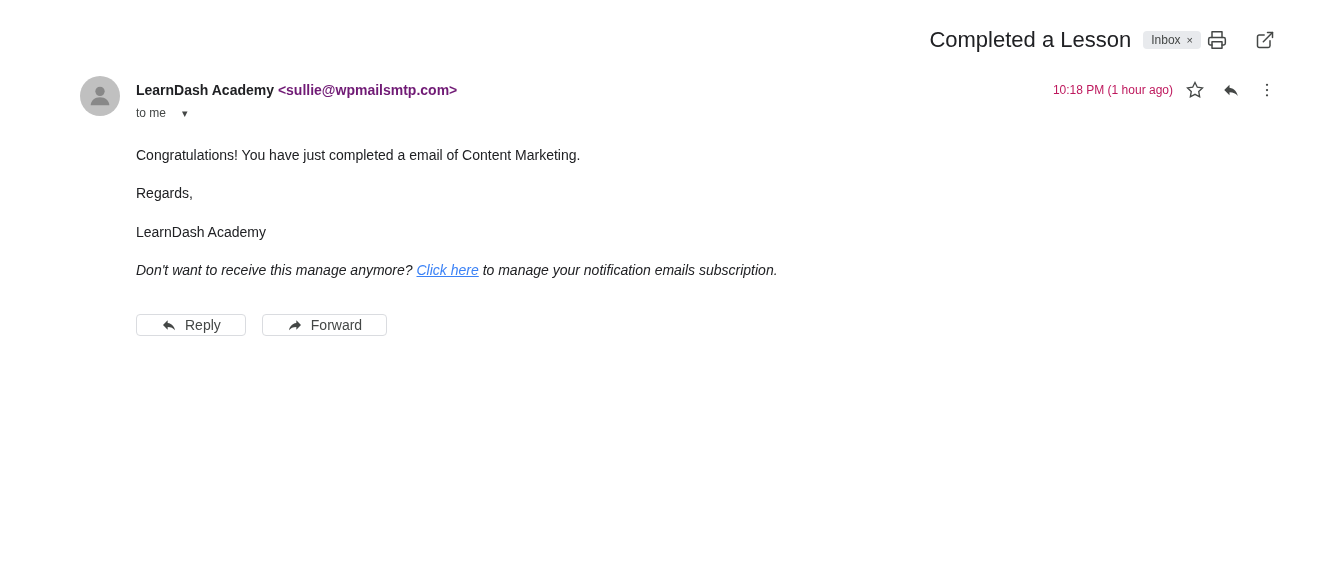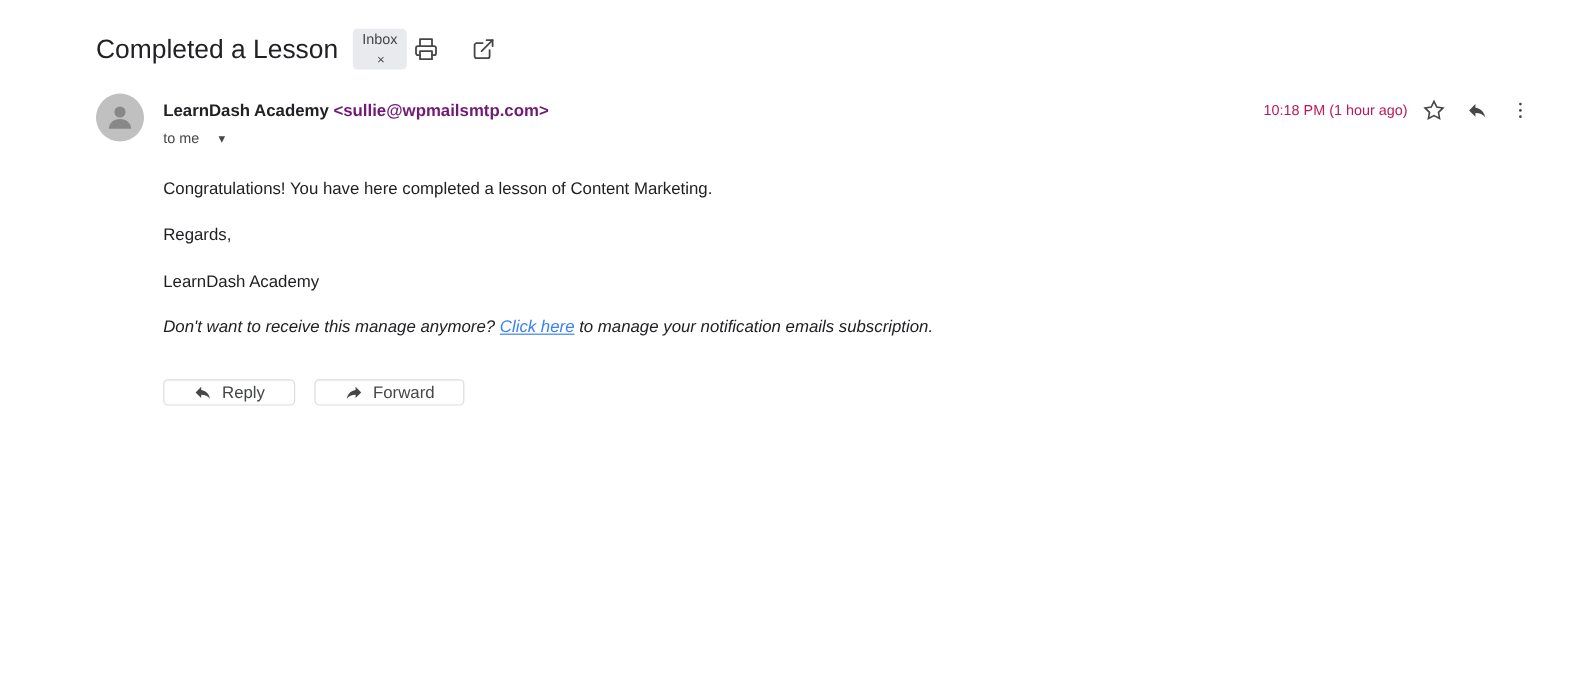--- a/index.html
+++ b/index.html
@@ -14,21 +14,21 @@
 
     .email-container {
       max-width: 1321px;
       padding: 24px 40px 24px 80px;
     }
 
     
     .email-header {
       display: flex;
       align-items: center;
-      justify-content: flex-start;
+      justify-content: flex-end;
       margin-bottom: 20px;
     }
     .email-title-group {
       display: flex;
       align-items: center;
       gap: 12px;
     }
     .email-title {
       font-size: 22px;
       font-weight: 400;
@@ -37,21 +37,20 @@
     .inbox-badge {
       display: inline-flex;
       align-items: center;
       gap: 4px;
       background: #e8eaed;
       border-radius: 4px;
       padding: 2px 8px;
       font-size: 12px;
       color: #444746;
       font-weight: 500;
-      flex-direction: column;
     }
     .inbox-badge-x {
       cursor: pointer;
       color: #444746;
       font-size: 11px;
       margin-left: 2px;
     }
     .header-icons {
       display: flex;
       align-items: center;
@@ -256,21 +255,21 @@
         </div>
       </div>
       <div class="sender-meta-row">
         <span class="to-me">to me</span>
         <span class="dropdown-arrow">▾</span>
       </div>
     </div>
   </div>
 
   <div class="email-body">
-    <p>Congratulations! You have here completed a lesson of Content Marketing.</p>
+    <p>Congratulations! You have just completed a email of Content Marketing.</p>
     <p>Regards,</p>
     <p>LearnDash Academy</p>
     <p class="unsubscribe-text">
       <span>Don't want to receive this manage anymore? </span>
       <a class="unsubscribe-link" href="#">Click here</a>
       <span> to manage your notification emails subscription.</span>
     </p>
   </div>
 
   <div class="action-buttons">

